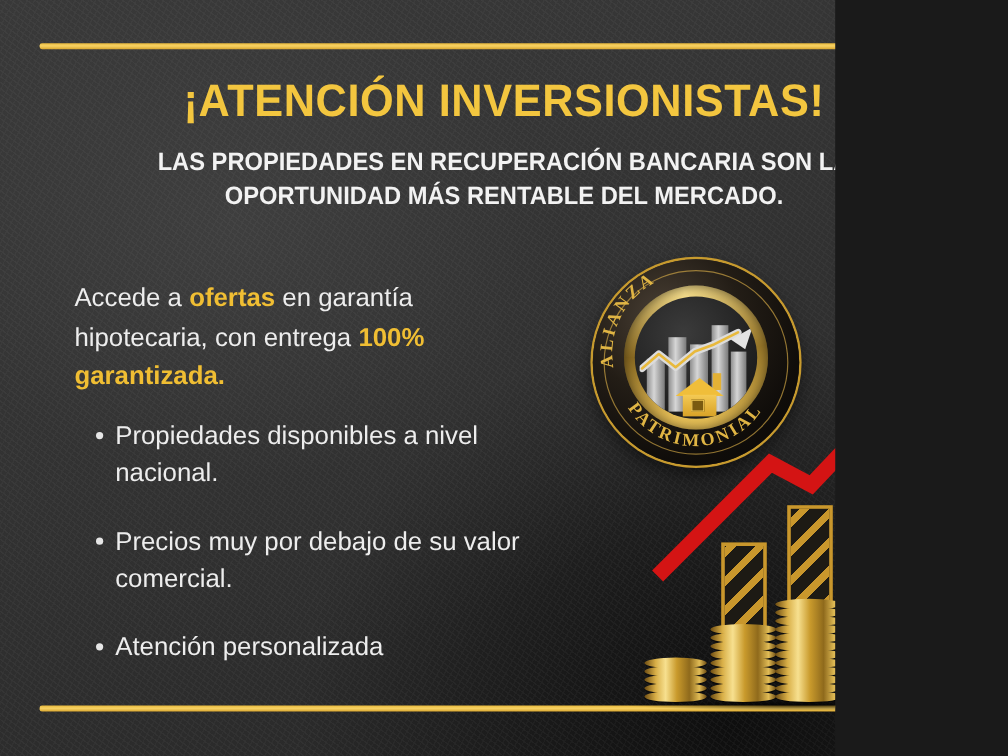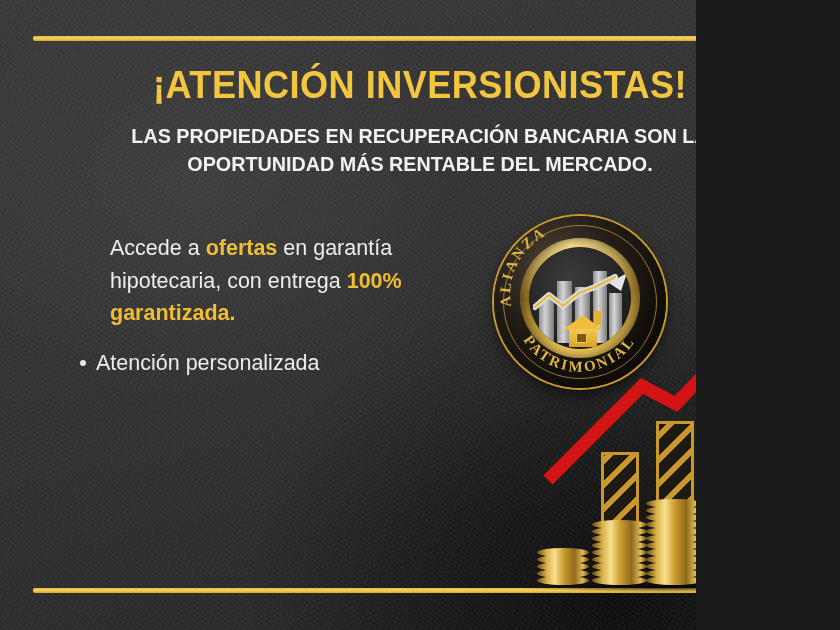--- a/index.html
+++ b/index.html
@@ -99,21 +99,20 @@
   }
 
   
   .lead {
     position: absolute;
     left: 62px; top: 232px;
     width: 390px;
     color: #EDEDED;
     font-size: 21.5px;
     line-height: 1.52;
-    margin-left: 48px;
   }
   .lead .hi {
     color: #F0BE33;
     font-weight: 700;
   }
 
   .bullets {
     position: absolute;
     left: 62px; top: 348px;
     width: 400px;
@@ -292,20 +291,28 @@
   <div class="rule rule-bottom"></div>
 
   <div class="headline">¡ATENCIÓN INVERSIONISTAS!</div>
   <div class="subhead">LAS PROPIEDADES EN RECUPERACIÓN BANCARIA SON LA OPORTUNIDAD MÁS RENTABLE DEL MERCADO.</div>
 
   <div class="lead">
     <span>Accede a </span><span class="hi">ofertas</span><span> en garantía hipotecaria, con entrega </span><span class="hi">100% garantizada.</span>
   </div>
 
   <ul class="bullets">
+    <li>
+      <span class="dot"></span>
+      <span>Propiedades disponibles a nivel nacional.</span>
+    </li>
+    <li>
+      <span class="dot"></span>
+      <span>Precios muy por debajo de su valor comercial.</span>
+    </li>
     <li>
       <span class="dot"></span>
       <span>Atención personalizada</span>
     </li>
   </ul>
 
   <div class="emblem">
     <div class="emblem-outer"></div>
     <div class="emblem-ring-line"></div>
 

